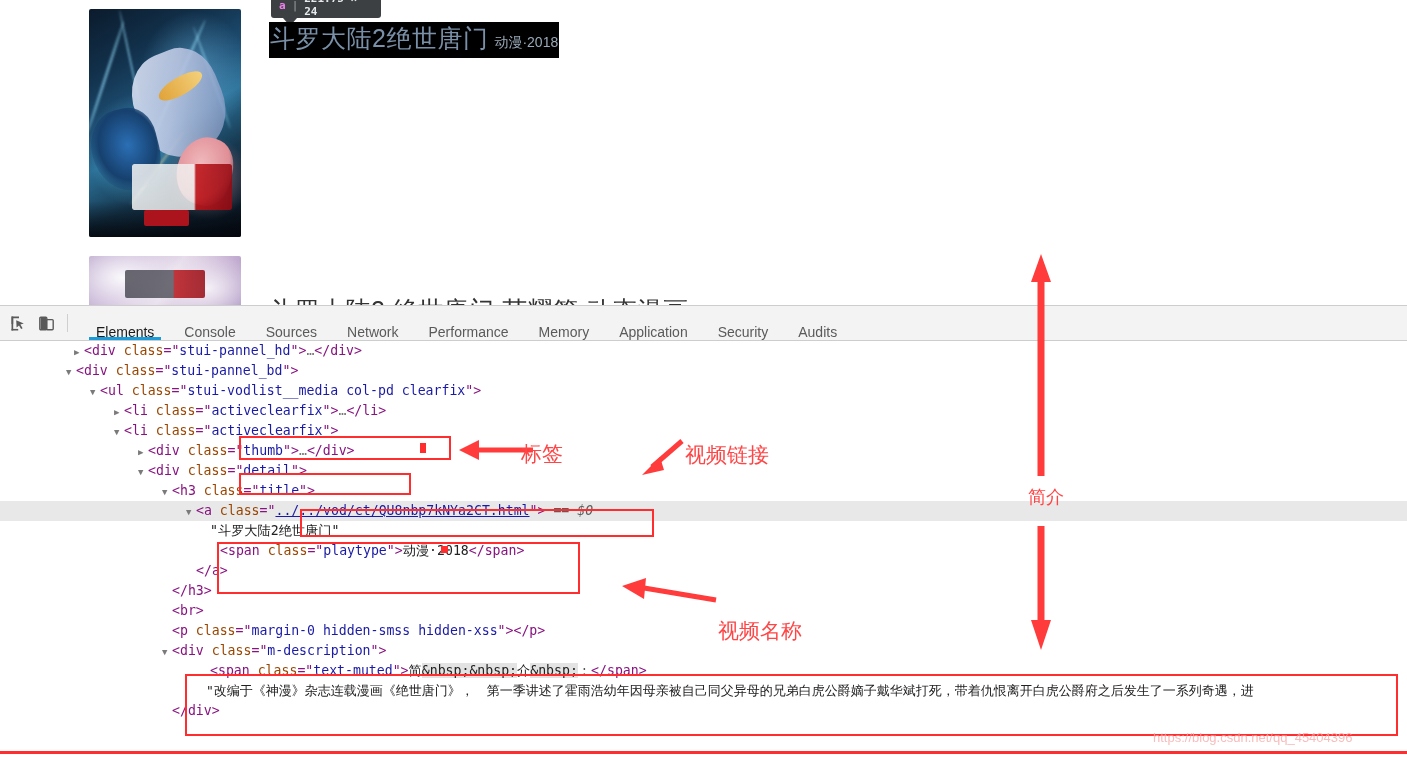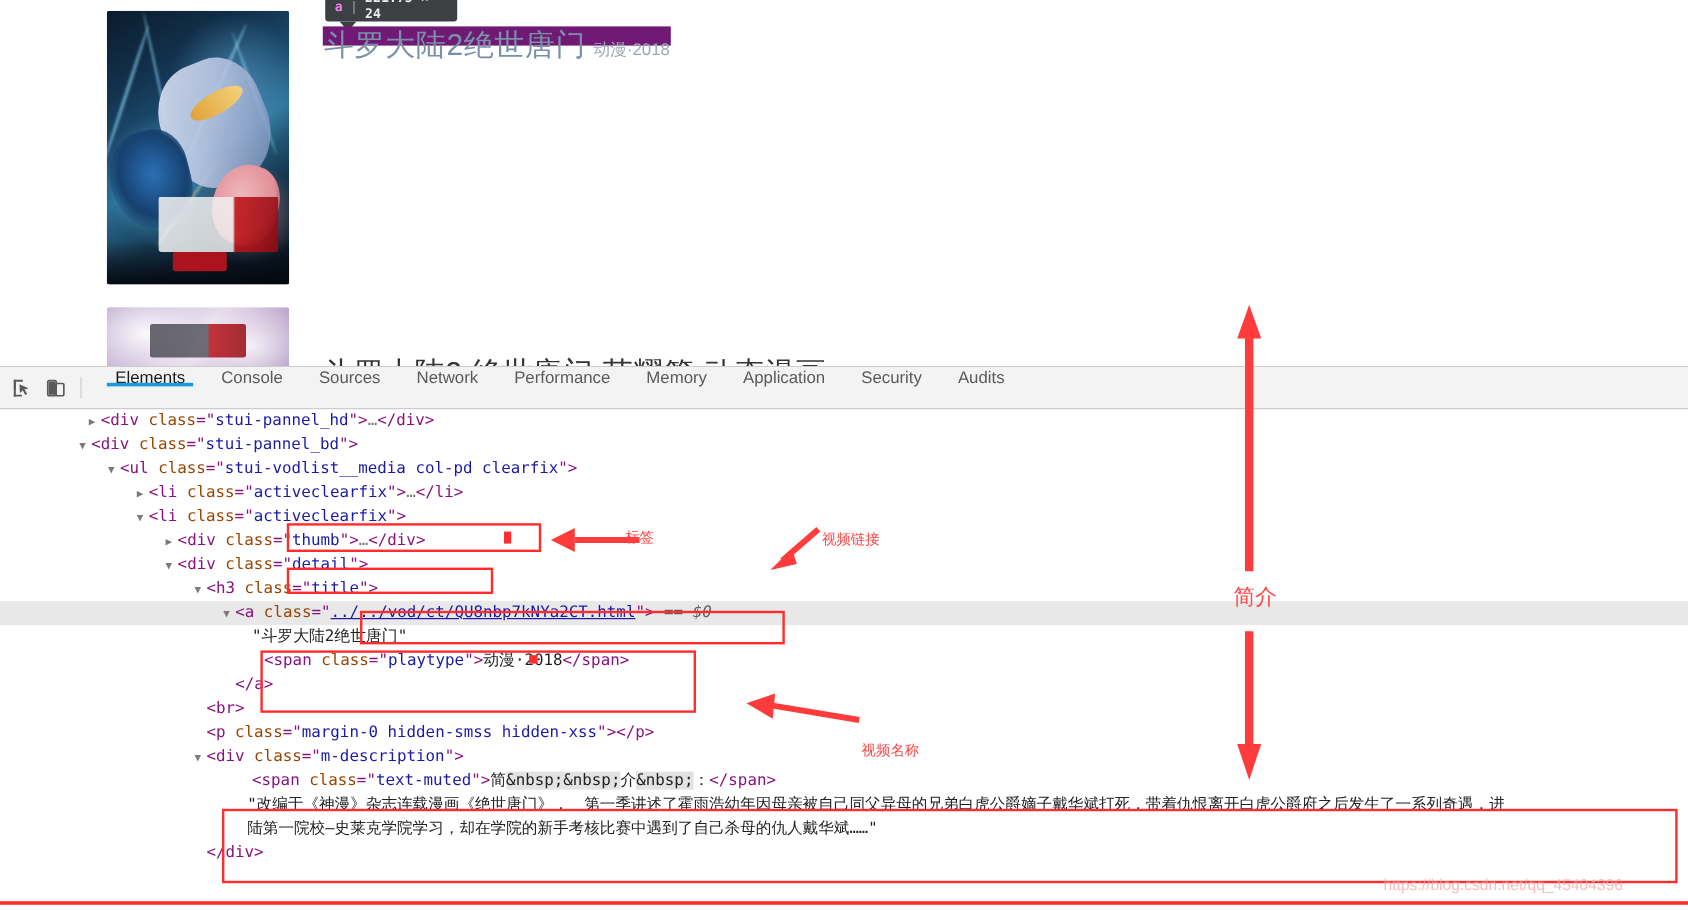--- a/index.html
+++ b/index.html
@@ -53,22 +53,22 @@
     background:#3c4043;color:#e8eaed;border-radius:3px;
     font-family:"DejaVu Sans Mono","Liberation Mono",monospace;font-size:11px;font-weight:bold;
     display:flex;align-items:center;gap:6px;padding:0 8px;box-sizing:border-box;
   }
   .tooltip .tag{color:#ee7fee;}
   .tooltip .sep{color:#9aa0a6;font-weight:normal;}
   .tooltip .dim{color:#e8eaed;}
   .tooltip:after{content:"";position:absolute;left:12px;top:26px;border-left:7px solid transparent;border-right:7px solid transparent;border-top:8px solid #3c4043;}
 
   .title1{
-    position:absolute;left:269px;top:22px;height:16px;
-    background:#701a75;color:#7a90a8;
+    position:absolute;left:269px;top:22px;height:36px;
+    background:#000000;color:#7a90a8;
     font-size:25px;line-height:32px;letter-spacing:.5px;white-space:nowrap;
     padding:0 1px;
   }
   .title1 .playtype{font-size:14px;color:#9aa9b8;margin-left:6px;letter-spacing:0;}
 
   .descbox{
     position:absolute;left:256px;top:85px;width:1099px;height:150px;
     border:2px solid #ff2d2d;box-sizing:border-box;background:#fff;
   }
   .descbox .dtext{
@@ -101,21 +101,21 @@
   #devtools{position:absolute;left:0;top:305px;width:1407px;height:453px;background:#fff;
       border-top:1px solid #cdcdcd;box-sizing:border-box;}
 
   .dt-toolbar{
     position:relative;height:34px;background:#f3f3f3;border-bottom:1px solid #cdcdcd;
     display:flex;align-items:center;
   }
   .dt-icons{display:flex;align-items:center;gap:10px;padding:0 9px;}
   .dt-icon{width:18px;height:18px;display:flex;align-items:center;justify-content:center;cursor:pointer;}
   .dt-divider{width:1px;height:18px;background:#cfcfcf;margin:0 4px 0 2px;}
-  .dt-tabs{display:flex;align-items:flex-start;height:34px;}
+  .dt-tabs{display:flex;align-items:flex-end;height:34px;}
   .dt-tab{
     display:flex;align-items:center;padding:0 15px;font-size:14px;color:#5a5a5a;cursor:pointer;
     position:relative;white-space:nowrap;
   }
   .dt-tab.active{color:#1a1a1a;}
   .dt-tab.active:after{content:"";position:absolute;left:8px;right:8px;bottom:0;height:3px;background:#1a9cdb;}
 
   .dt-body{
     position:relative;height:419px;overflow:hidden;
     font-family:"DejaVu Sans Mono","Liberation Mono",monospace;
@@ -134,21 +134,21 @@
   .val{color:#1a1aa6;}
   .txt{color:#222;}
   .pseudo{color:#0842a0;}
   .link{color:#1a1aa6;text-decoration:underline;}
   .ellip{color:#777;}
   .nbsp-hl{background:#e3e3e3;}
   .dollar{color:#5c5c5c;font-style:italic;}
 
   
   .rbox{position:absolute;border:2px solid #ff2d2d;box-sizing:border-box;pointer-events:none;}
-  .rlabel{position:absolute;color:#ff4545;font-size:12px;white-space:nowrap;font-family:"Liberation Sans","DejaVu Sans",sans-serif;}
+  .rlabel{position:absolute;color:#ff4545;font-size:21px;white-space:nowrap;font-family:"Liberation Sans","DejaVu Sans",sans-serif;}
   .rsq{position:absolute;background:#ff2d2d;}
 
   svg.arrow{position:absolute;overflow:visible;pointer-events:none;}
 
   .watermark{
     position:absolute;left:1153px;top:730px;font-size:13px;color:#f5a6a6;opacity:.75;
     font-family:"Liberation Sans","DejaVu Sans",sans-serif;white-space:nowrap;
   }
   .wm-line{position:absolute;left:0;top:751px;width:1407px;height:3px;background:#ff2d2d;}
 </style>
@@ -247,32 +247,32 @@
     <div class="code-line" style="padding-left:162px;"><span class="tri d"></span><span class="pun">&lt;</span><span class="tagn">h3</span> <span class="attr">class</span><span class="pun">="</span><span class="val">title</span><span class="pun">"&gt;</span></div>
 
     <div class="code-line sel" style="padding-left:186px;"><span class="tri d"></span><span class="pun">&lt;</span><span class="tagn">a</span> <span class="attr">class</span><span class="pun">="</span><span class="link">../../vod/ct/QU8nbp7kNYa2CT.html</span><span class="pun">"&gt;</span> <span class="dollar">== $0</span></div>
 
     <div class="code-line" style="padding-left:210px;"><span class="txt">"斗罗大陆2绝世唐门"</span></div>
 
     <div class="code-line" style="padding-left:210px;"><span class="tri blank"></span><span class="pun">&lt;</span><span class="tagn">span</span> <span class="attr">class</span><span class="pun">="</span><span class="val">playtype</span><span class="pun">"&gt;</span><span class="txt">动漫·2018</span><span class="pun">&lt;/</span><span class="tagn">span</span><span class="pun">&gt;</span></div>
 
     <div class="code-line" style="padding-left:196px;"><span class="pun">&lt;/a&gt;</span></div>
 
+    <div class="code-line" style="padding-left:172px;"><span class="pun">&lt;/h3&gt;</span></div>
 
     <div class="code-line" style="padding-left:172px;"><span class="pun">&lt;</span><span class="tagn">br</span><span class="pun">&gt;</span></div>
 
     <div class="code-line" style="padding-left:172px;"><span class="pun">&lt;</span><span class="tagn">p</span> <span class="attr">class</span><span class="pun">="</span><span class="val">margin-0 hidden-smss hidden-xss</span><span class="pun">"&gt;&lt;/</span><span class="tagn">p</span><span class="pun">&gt;</span></div>
 
     <div class="code-line" style="padding-left:162px;"><span class="tri d"></span><span class="pun">&lt;</span><span class="tagn">div</span> <span class="attr">class</span><span class="pun">="</span><span class="val">m-description</span><span class="pun">"&gt;</span></div>
 
     <div class="code-line" style="padding-left:210px;"><span class="pun">&lt;</span><span class="tagn">span</span> <span class="attr">class</span><span class="pun">="</span><span class="val">text-muted</span><span class="pun">"&gt;</span><span class="txt">简</span><span class="nbsp-hl">&amp;nbsp;&amp;nbsp;</span><span class="txt">介</span><span class="nbsp-hl">&amp;nbsp;</span><span class="txt">：</span><span class="pun">&lt;/</span><span class="tagn">span</span><span class="pun">&gt;</span></div>
 
     <div class="code-line" style="padding-left:206px;"><span class="txt" style="font-size:13px;">"改编于《神漫》杂志连载漫画《绝世唐门》，　第一季讲述了霍雨浩幼年因母亲被自己同父异母的兄弟白虎公爵嫡子戴华斌打死，带着仇恨离开白虎公爵府之后发生了一系列奇遇，进</span></div>
 
-    <div class="code-line" style="padding-left:206px;"><span class="txt" style="font-size:13px;">陆第一院校—史莱克学院学习，却在学院的新手考核比赛中遇到了自己杀母的仇人戴华斌……"</span></div>
 
     <div class="code-line" style="padding-left:172px;"><span class="pun">&lt;/div&gt;</span></div>
 
   </div>
 </div>
 
 <div class="rbox" style="left:239px;top:436px;width:212px;height:24px;"></div>
 <div class="rsq" style="left:420px;top:443px;width:6px;height:10px;"></div>
 
 <div class="rbox" style="left:239px;top:473px;width:172px;height:22px;"></div>

